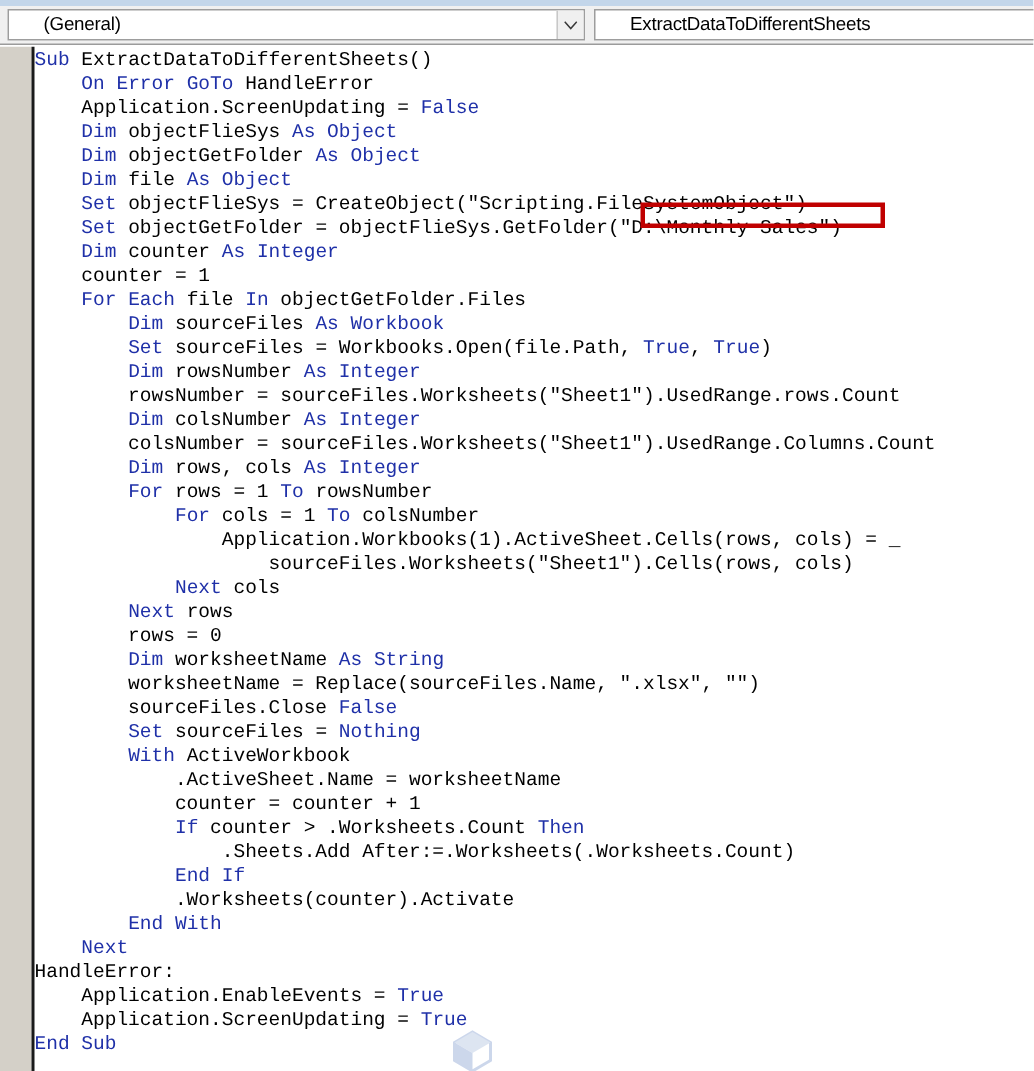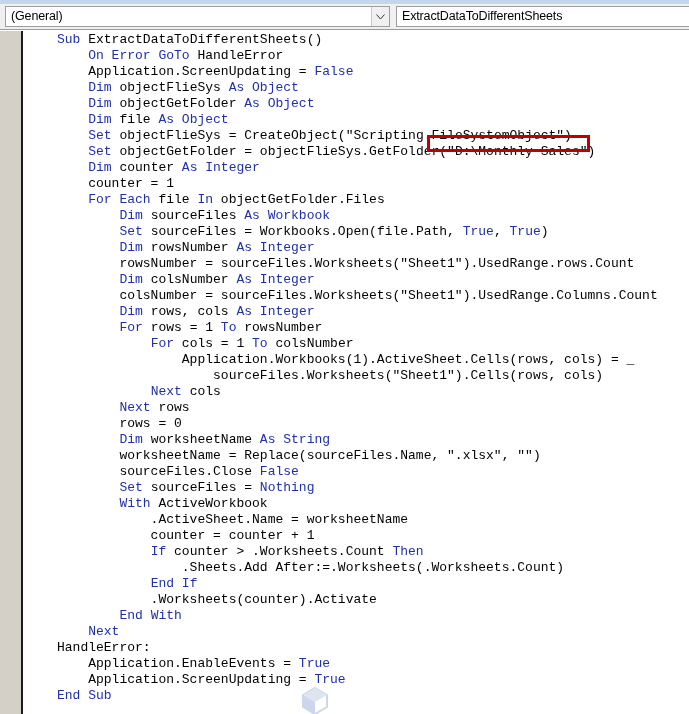--- a/index.html
+++ b/index.html
@@ -40,21 +40,21 @@
     border: 1px solid #9d9d9d;
     box-sizing: border-box;
     display: flex;
     align-items: center;
   }
   #procedure-combo { left: 5px; width: 385px; }
   #module-combo    { left: 396px; width: 296px; }
 
   .combo-value {
     flex: 1 1 auto;
-    padding-left: 5px;
+    padding-left: 23px;
     font-size: 12.5px;
     color: #000000;
     white-space: nowrap;
     overflow: hidden;
     line-height: 19px;
     letter-spacing: -0.15px;
   }
   .combo-arrow {
     flex: 0 0 auto;
     width: 17px;
@@ -98,21 +98,20 @@
     top: 1px;
     right: 0;
     font-family: "Liberation Mono", "DejaVu Sans Mono", monospace;
     font-size: 13px;
     line-height: 16px;
     white-space: pre;
     color: #000000;
   }
   .code-line {
     height: 16px;
-    padding-left: 34px;
     white-space: pre;
   }
   .kw   { color: #1f30a8; }
   .plain{ color: #000000; }
 
   
   #highlight-box {
     position: absolute;
     left: 427px;
     top: 104px;

